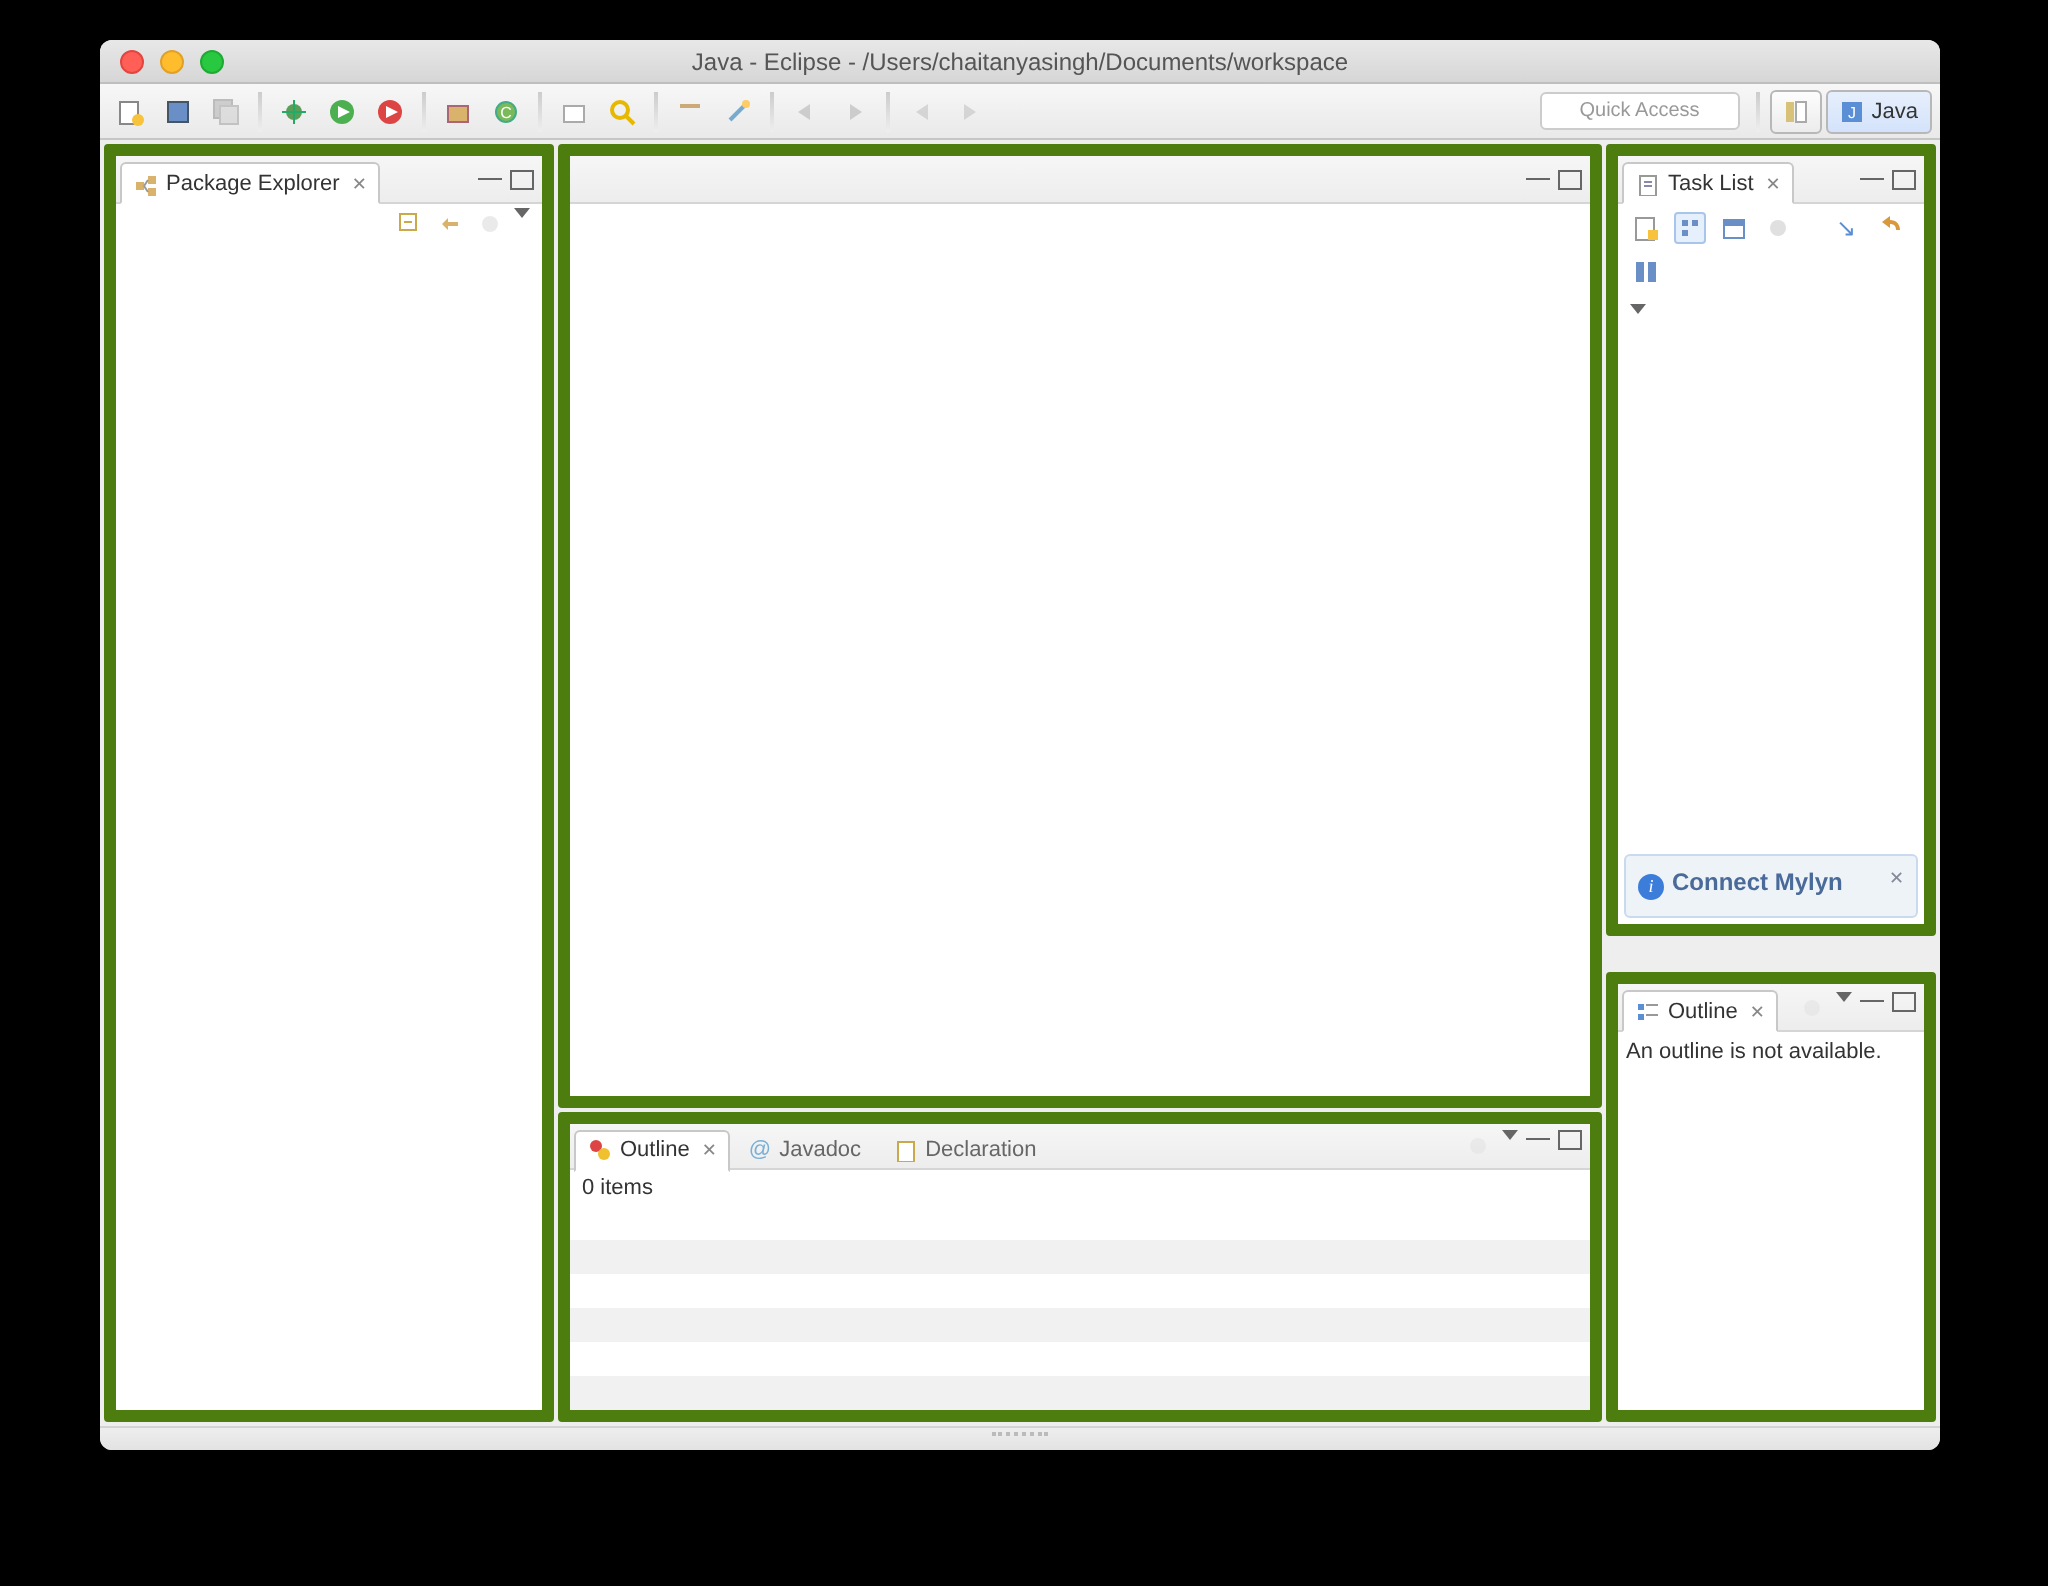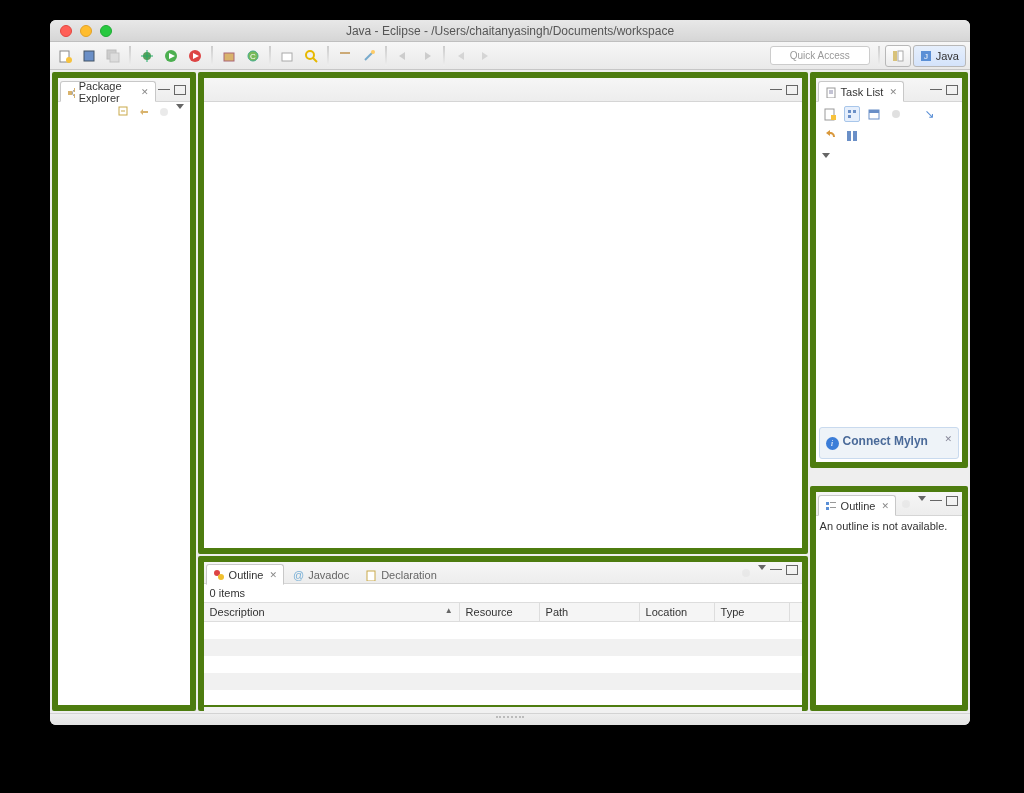--- a/index.html
+++ b/index.html
@@ -289,31 +289,20 @@
                 <svg width="12" height="12">
                   <circle cx="6" cy="6" r="4" fill="#ddd"></circle>
                 </svg>
               </span>
             <span class="ddarrow"></span>
             <span class="minicon"></span>
             <span class="sqicon"></span>
           </div>
         </div>
         <div style="padding:3px 6px; font-size:11px;">0 items</div>
-        <div class="table-h">
-          <div class="th" style="width:256px; display:flex;">
-              <span>Description</span>
-              <span class="sortarr">▲</span>
-            </div>
-          <div class="th" style="width:80px">Resource</div>
-          <div class="th" style="width:100px">Path</div>
-          <div class="th" style="width:75px">Location</div>
-          <div class="th" style="width:75px">Type</div>
-          <div class="th" style="flex:1; border-right:none"></div>
-        </div>
         <div class="tbody">
           <div class="tr"></div>
             <div class="tr"></div>
             <div class="tr"></div>
             <div class="tr"></div>
             <div class="tr"></div>
             <div class="tr"></div>
         </div>
       </div>
     </div>

